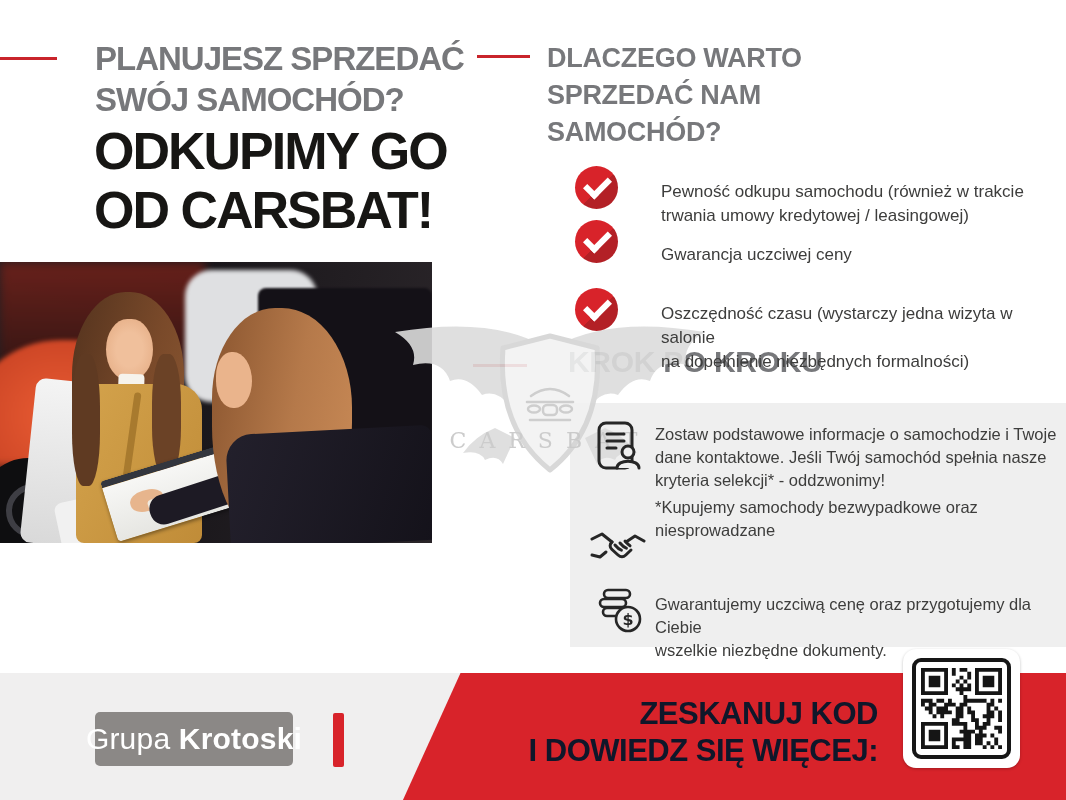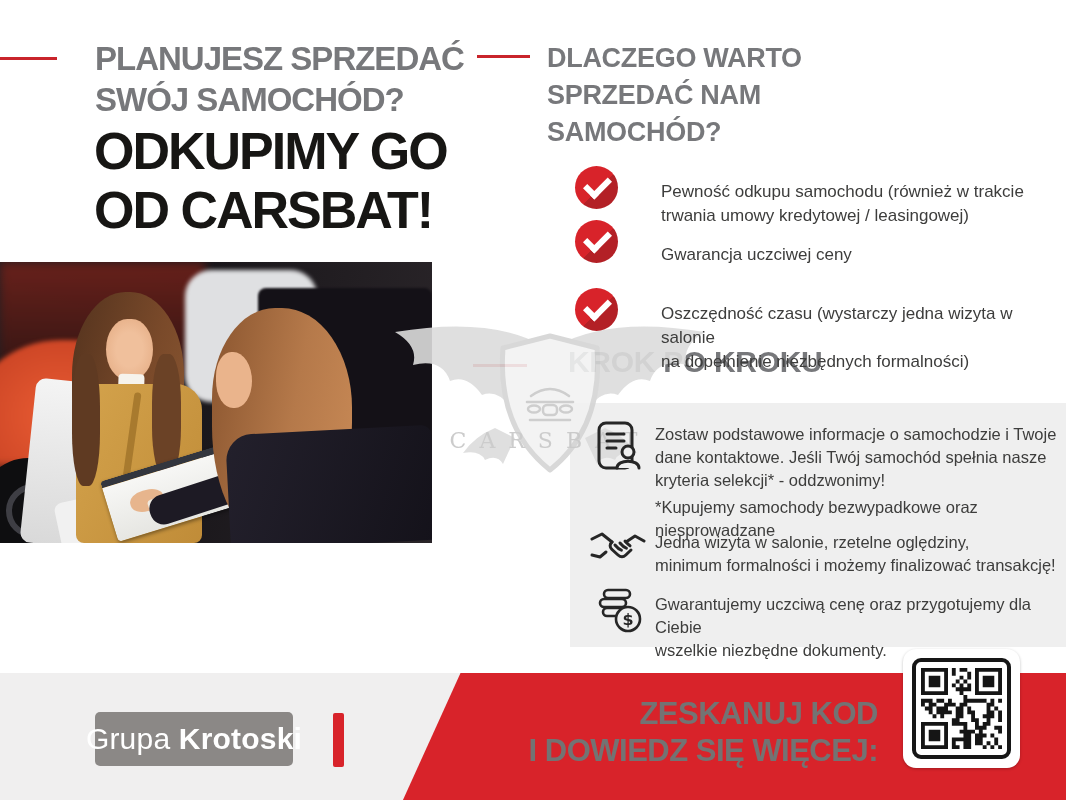--- a/index.html
+++ b/index.html
@@ -54,21 +54,21 @@
   
   .footer-strip{position:absolute;left:0;top:673px;width:1066px;height:127px;background:#f0efef;z-index:2;}
   .red-band{position:absolute;left:0;top:673px;width:1066px;height:127px;background:#d8232a;z-index:3;
             clip-path:polygon(43.2% 0,100% 0,100% 100%,37.8% 100%);}
   .brand-chip{position:absolute;left:95px;top:712px;width:198px;height:54px;background:#8b8886;
               border-radius:5px;display:flex;align-items:center;justify-content:center;z-index:4;
               color:#ffffff;font-size:30px;letter-spacing:0.2px;}
   .brand-chip .bold{font-weight:700;}
   .brand-accent{position:absolute;left:333px;top:713px;width:11px;height:54px;background:#d8232a;
                 border-radius:2px;z-index:4;}
-  .cta{position:absolute;right:188px;top:695px;margin:0;text-align:right;color:#737373;
+  .cta{position:absolute;right:188px;top:695px;margin:0;text-align:right;color:#0f172a;
        font-size:31px;font-weight:700;line-height:37px;letter-spacing:-0.5px;white-space:pre-line;z-index:5;}
   .qr-box{position:absolute;left:903px;top:649px;width:117px;height:119px;background:#ffffff;
           border-radius:13px;z-index:6;box-shadow:0 1px 3px rgba(0,0,0,0.25);}
   .qr-frame{position:absolute;left:9px;top:9px;right:9px;bottom:9px;border:4px solid #161616;
             border-radius:9px;}
   .qr-frame svg{position:absolute;left:5px;top:5px;width:81px;height:83px;}
 
   
   .photo{position:absolute;left:0;top:262px;width:432px;height:281px;overflow:hidden;z-index:1;
          background:linear-gradient(100deg,#241f22 0%,#1a171b 45%,#2a2529 100%);}
@@ -209,22 +209,20 @@
     <svg width="56" height="40" viewBox="0 0 56 40" fill="none" stroke="#262626" stroke-width="3" stroke-linecap="round" stroke-linejoin="round">
       <path d="M2 10 L12 5 L22 13"></path>
       <path d="M54 12 L45 7 L36 13"></path>
       <path d="M22 13 C19.5 15 19.5 18.5 22 20.5 L28 26 C30.5 28.2 33.5 28.2 35.8 26 L41 21"></path>
       <path d="M25 16 q3.4 4.2 6.4 5.2"></path>
       <path d="M30 14 q3.4 4.2 6.4 5.2"></path>
       <path d="M35 12 q3 3.4 5 4.8"></path>
       <path d="M2 26 L10 28 L16 23"></path>
     </svg>
   </span>
-  <p class="step-text text-2">Jedna wizyta w salonie, rzetelne oględziny,
-minimum formalności i możemy finalizować transakcję!</p>
 
   <span class="step-icon icon-3">
     <svg width="46" height="46" viewBox="0 0 46 46" fill="none" stroke="#262626" stroke-width="2.6" stroke-linecap="round" stroke-linejoin="round">
       <rect x="7" y="3" width="26" height="8" rx="4"></rect>
       <rect x="3" y="12" width="26" height="8" rx="4"></rect>
       <rect x="6" y="21" width="26" height="8" rx="4"></rect>
       <circle cx="31" cy="32" r="12" fill="#efefef"></circle>
       <text x="31" y="38" text-anchor="middle" font-size="16" font-weight="bold" fill="#262626" stroke="none" font-family="DejaVu Sans, sans-serif">$</text>
     </svg>
   </span>

